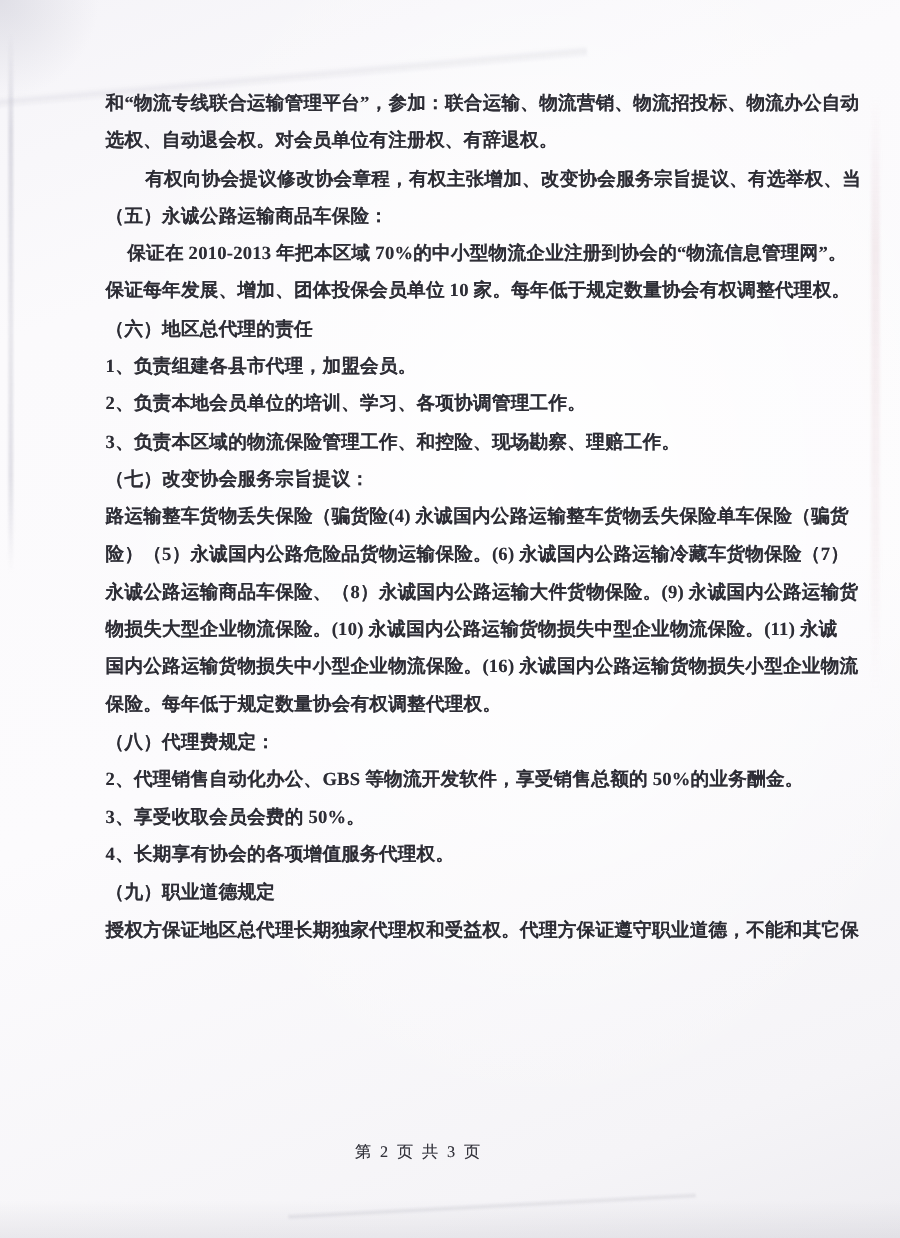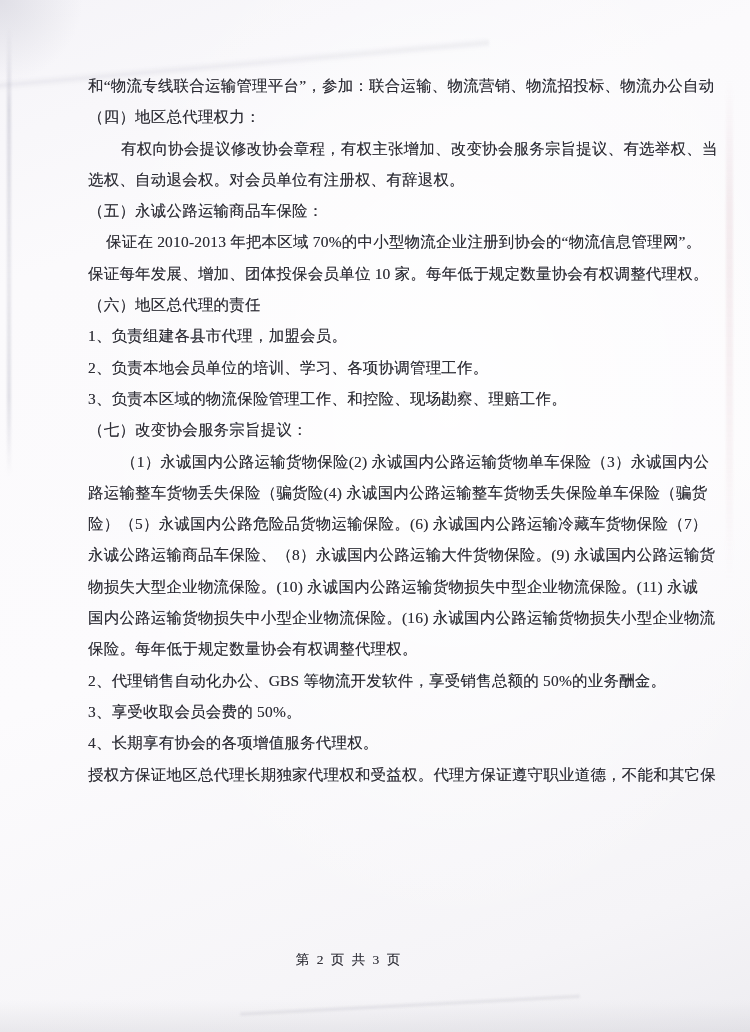--- a/index.html
+++ b/index.html
@@ -60,20 +60,21 @@
     left: 88px;
     top: 76px;
     width: 625px;
   }
   .line {
     height: 31.3px;
     font-size: 15.5px;
     letter-spacing: 0.2px;
     white-space: nowrap;
     text-shadow: 0 0 0.5px rgba(45,45,55,.55);
+    font-weight: bold;
   }
   .indent-1 { padding-left: 18px; }
   .indent-2 { padding-left: 33px; }
   .footer {
     position: absolute;
     left: 0;
     top: 951px;
     width: 100%;
     text-align: center;
     transform: translateX(-26px);
@@ -89,38 +90,38 @@
 <div class="page">
   <div class="artifact corner-shade-topleft"></div>
   <div class="artifact crease-left"></div>
   <div class="artifact crease-top-diagonal"></div>
   <div class="artifact streak-right"></div>
   <div class="artifact wrinkle-bottom"></div>
   <div class="artifact shade-bottom"></div>
 
   <div class="text-block">
       <div class="line indent-0">和“物流专线联合运输管理平台”，参加：联合运输、物流营销、物流招投标、物流办公自动</div>
-      <div class="line indent-0">（四）地区总代理权力：</div>
+      <div class="line indent-0">选权、自动退会权。对会员单位有注册权、有辞退权。</div>
       <div class="line indent-2">有权向协会提议修改协会章程，有权主张增加、改变协会服务宗旨提议、有选举权、当</div>
-      <div class="line indent-0">选权、自动退会权。对会员单位有注册权、有辞退权。</div>
       <div class="line indent-0">（五）永诚公路运输商品车保险：</div>
       <div class="line indent-1">保证在 2010-2013 年把本区域 70%的中小型物流企业注册到协会的“物流信息管理网”。</div>
       <div class="line indent-0">保证每年发展、增加、团体投保会员单位 10 家。每年低于规定数量协会有权调整代理权。</div>
       <div class="line indent-0">（六）地区总代理的责任</div>
       <div class="line indent-0">1、负责组建各县市代理，加盟会员。</div>
       <div class="line indent-0">2、负责本地会员单位的培训、学习、各项协调管理工作。</div>
       <div class="line indent-0">3、负责本区域的物流保险管理工作、和控险、现场勘察、理赔工作。</div>
       <div class="line indent-0">（七）改变协会服务宗旨提议：</div>
-      <div class="line indent-2">（1）永诚国内公路运输货物保险(2) 永诚国内公路运输货物单车保险（3）永诚国内公</div>
       <div class="line indent-0">路运输整车货物丢失保险（骗货险(4) 永诚国内公路运输整车货物丢失保险单车保险（骗货</div>
       <div class="line indent-0">险）（5）永诚国内公路危险品货物运输保险。(6) 永诚国内公路运输冷藏车货物保险（7）</div>
       <div class="line indent-0">永诚公路运输商品车保险、（8）永诚国内公路运输大件货物保险。(9) 永诚国内公路运输货</div>
       <div class="line indent-0">物损失大型企业物流保险。(10) 永诚国内公路运输货物损失中型企业物流保险。(11) 永诚</div>
       <div class="line indent-0">国内公路运输货物损失中小型企业物流保险。(16) 永诚国内公路运输货物损失小型企业物流</div>
       <div class="line indent-0">保险。每年低于规定数量协会有权调整代理权。</div>
+      <div class="line indent-0">（八）代理费规定：</div>
       <div class="line indent-0">2、代理销售自动化办公、GBS 等物流开发软件，享受销售总额的 50%的业务酬金。</div>
       <div class="line indent-0">3、享受收取会员会费的 50%。</div>
       <div class="line indent-0">4、长期享有协会的各项增值服务代理权。</div>
+      <div class="line indent-0">（九）职业道德规定</div>
       <div class="line indent-0">授权方保证地区总代理长期独家代理权和受益权。代理方保证遵守职业道德，不能和其它保</div>
     </div>
 
   <div class="footer">第 2 页 共 3 页</div>
 </div>
 
 </body></html>

